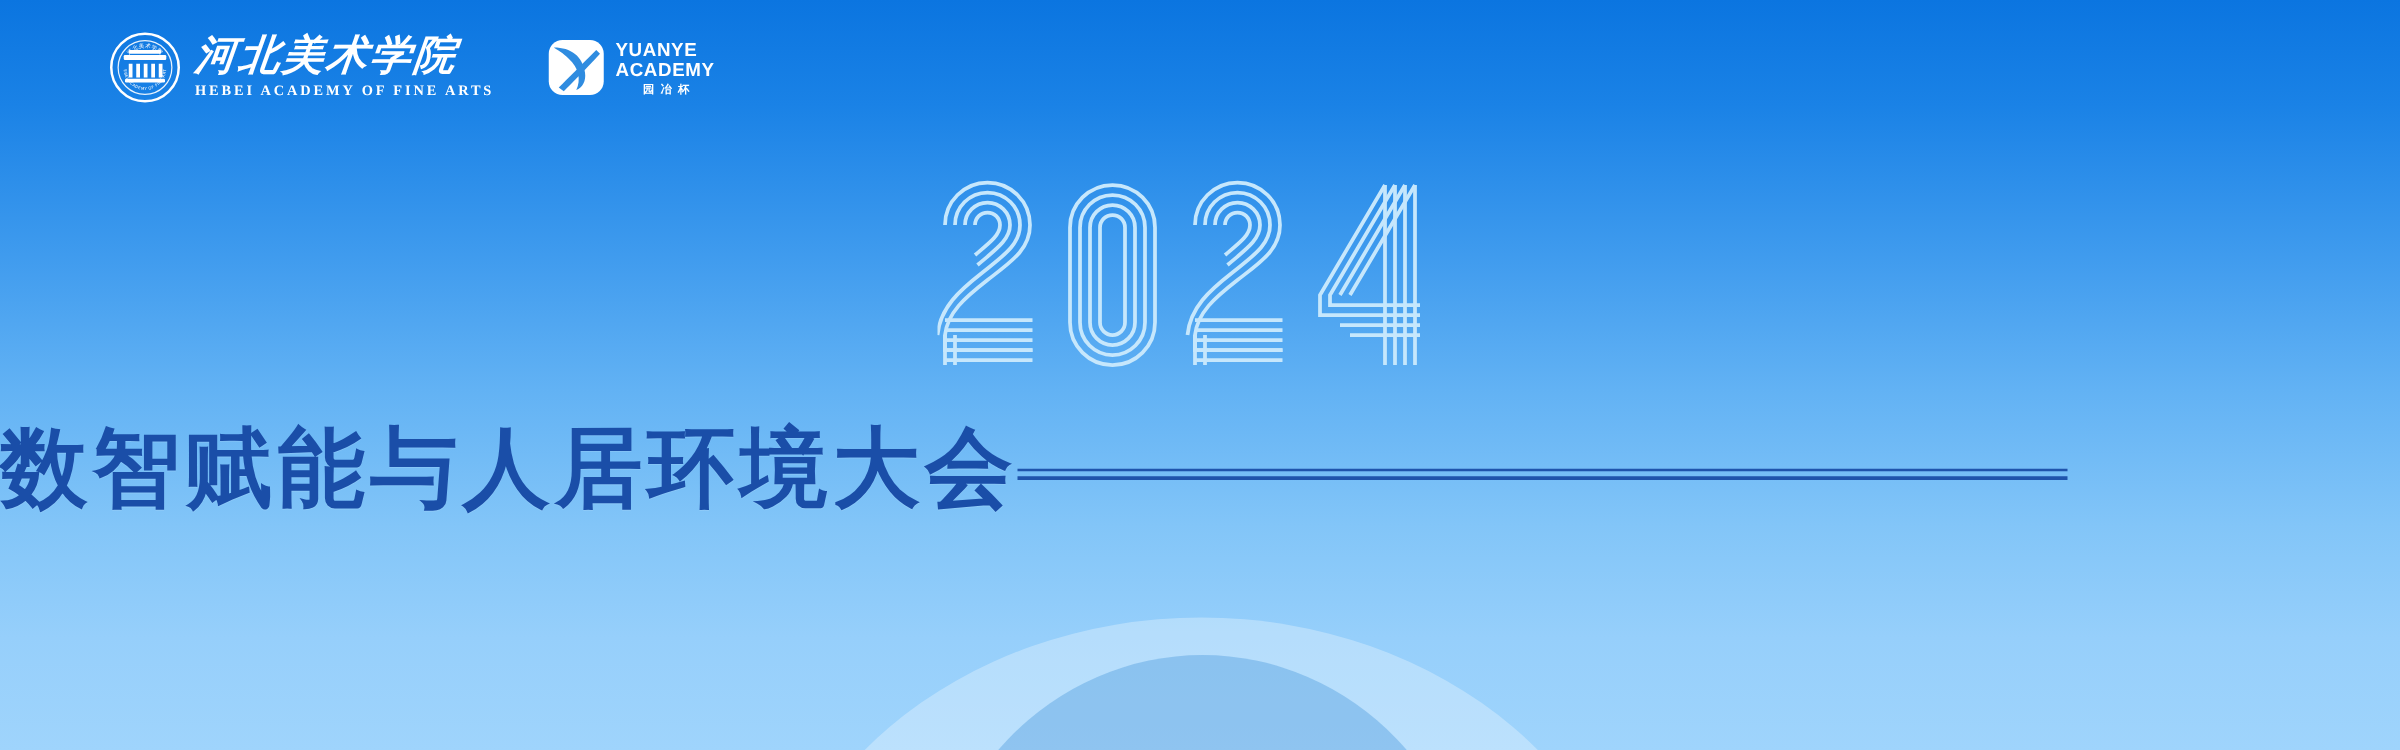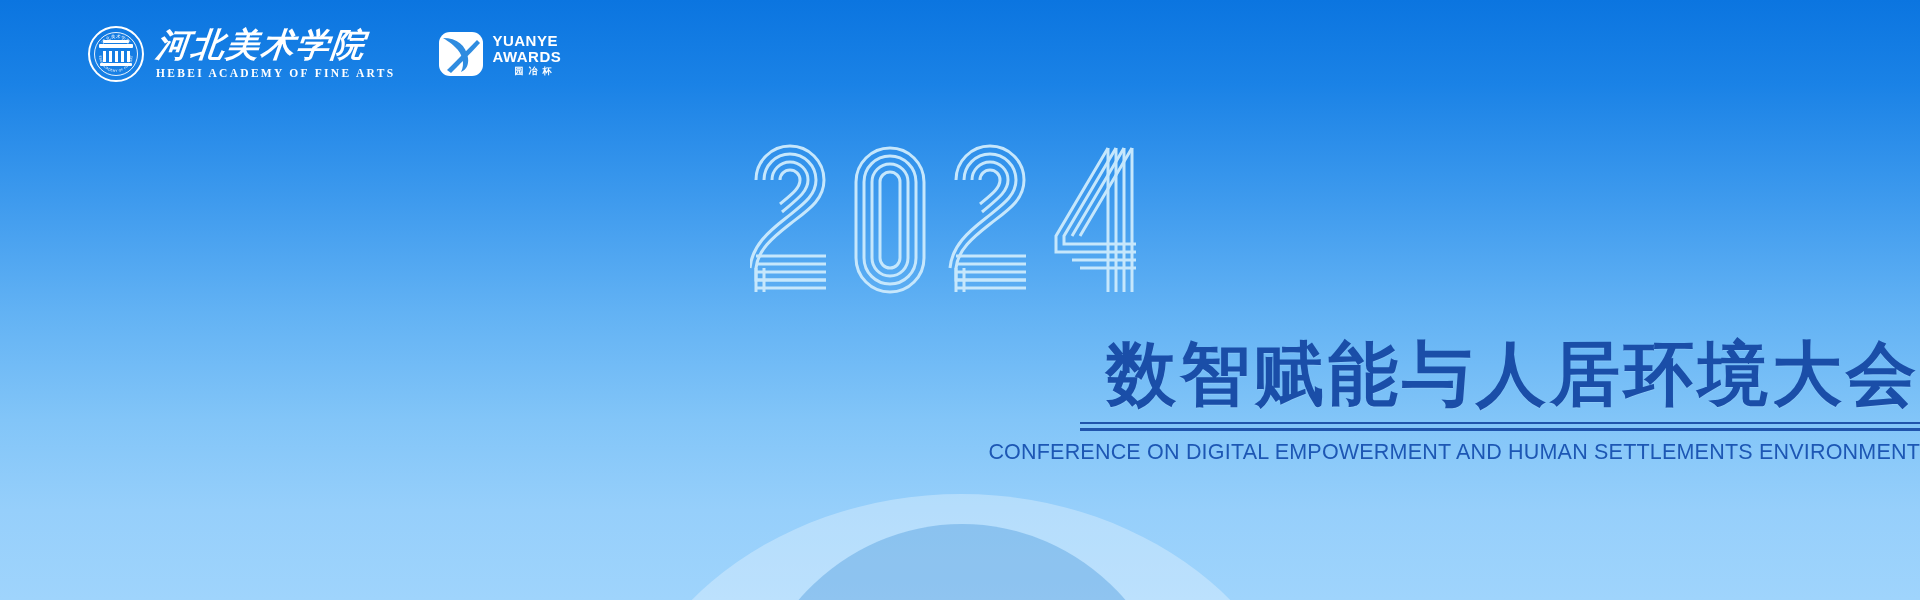--- a/index.html
+++ b/index.html
@@ -97,21 +97,21 @@
 
   
   .year-wrap{
     position:absolute;left:0;right:0;top:140px;display:flex;justify-content:center;
   }
   .year-wrap svg{display:block;}
 
   
   .headline-block{
     position:absolute;left:0;right:0;top:338px;
-    display:flex;flex-direction:column;align-items:flex-end;
+    display:flex;flex-direction:row;align-items:center;
   }
   .headline-cn{
     font-family:"Liberation Sans","DejaVu Sans",sans-serif;
     font-size:70px;font-weight:700;color:#1a4ea8;
     letter-spacing:4px;line-height:1.04;white-space:nowrap;
     text-shadow:0 1px 0 rgba(255,255,255,0.12);
   }
   .rule-group{margin-top:11px;width:840px;}
   .rule-thin{height:2px;background:#1a4ea8;opacity:0.95;}
   .rule-gap{height:4px;}
@@ -172,21 +172,21 @@
 
     <div class="logo-yuanye">
       <div class="yy-mark">
         <svg width="44" height="44" viewBox="0 0 44 44">
           <path d="M4 6 C 18 6, 27 13, 29 26 C 30 33, 27 38, 22 40 C 26 32, 24 22, 16 15 C 11 10, 7 8, 4 6 Z" fill="#2f8ce0"></path>
           <path d="M8 38 C 16 30, 26 20, 38 8 L 41 11 C 29 24, 19 34, 12 41 Z" fill="#2f8ce0"></path>
         </svg>
       </div>
       <div class="yy-text">
         <div class="yy-en1">YUANYE</div>
-        <div class="yy-en2">AWARDS</div>
+        <div class="yy-en2">ACADEMY</div>
         <div class="yy-cn">园冶杯</div>
       </div>
     </div>
 
   </div>
 
   <div class="year-wrap">
     <svg width="420" height="160" viewBox="0 0 420 160" aria-hidden="true">
       <defs>
         <g id="digit2">
@@ -219,17 +219,16 @@
     </svg>
   </div>
 
   <div class="headline-block">
     <div class="headline-cn">数智赋能与人居环境大会</div>
     <div class="rule-group">
       <div class="rule-thin"></div>
       <div class="rule-gap"></div>
       <div class="rule-thick"></div>
     </div>
-    <div class="headline-en">CONFERENCE ON DIGITAL EMPOWERMENT AND HUMAN SETTLEMENTS ENVIRONMENT</div>
   </div>
 
 
 </div>
 
 </body></html>

